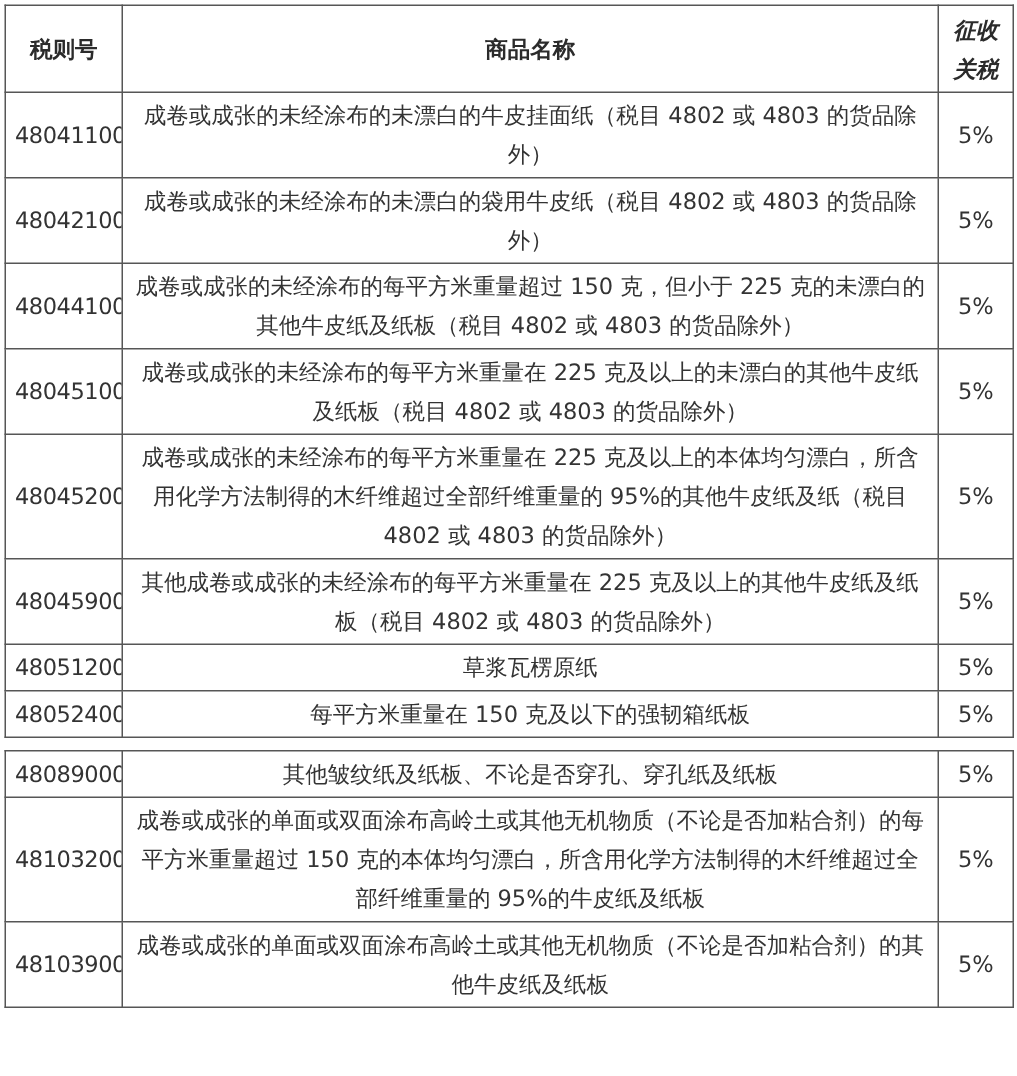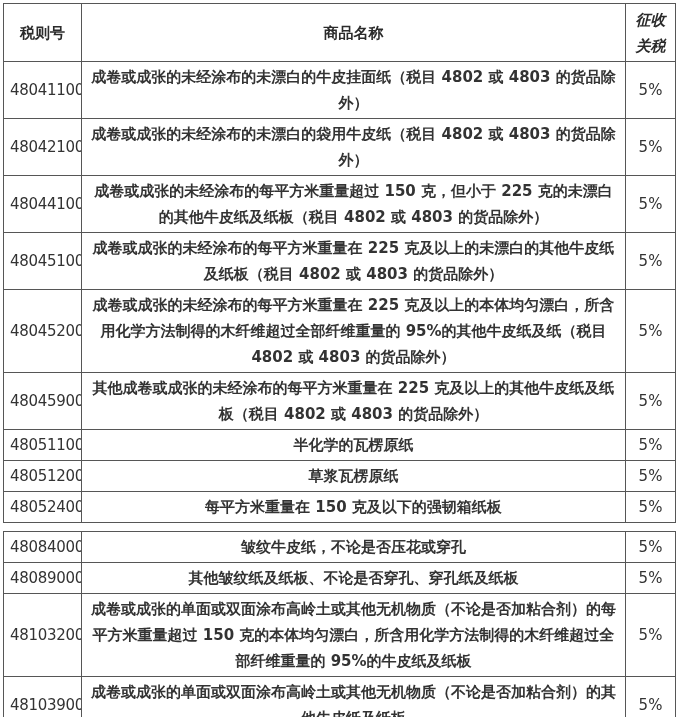--- a/index.html
+++ b/index.html
@@ -48,21 +48,20 @@
   td.code-cell {
     font-size: 14px;
     padding: 2px 1px;
     letter-spacing: -0.3px;
   }
   td.rate-cell {
     padding: 2px 2px;
   }
   td.name-cell {
     padding: 2px 10px;
-    font-weight: bold;
   }
   .row-1line td { height: 31px; }
   .upper-table { margin-bottom: 8px; }
 </style>
 </head>
 <body>
 
 <table class="tariff upper-table">
   <colgroup>
       <col class="c-code">
@@ -100,49 +99,39 @@
     <td class="code-cell">48045200</td>
     <td class="name-cell">成卷或成张的未经涂布的每平方米重量在 225 克及以上的本体均匀漂白，所含用化学方法制得的木纤维超过全部纤维重量的 95%的其他牛皮纸及纸（税目 4802 或 4803 的货品除外）</td>
     <td class="rate-cell">5%</td>
   </tr>
   <tr>
     <td class="code-cell">48045900</td>
     <td class="name-cell">其他成卷或成张的未经涂布的每平方米重量在 225 克及以上的其他牛皮纸及纸板（税目 4802 或 4803 的货品除外）</td>
     <td class="rate-cell">5%</td>
   </tr>
   <tr class="row-1line">
-    <td class="code-cell">48051100</td>
-    <td class="name-cell">半化学的瓦楞原纸</td>
-    <td class="rate-cell">5%</td>
-  </tr>
-  <tr class="row-1line">
     <td class="code-cell">48051200</td>
     <td class="name-cell">草浆瓦楞原纸</td>
     <td class="rate-cell">5%</td>
   </tr>
   <tr class="row-1line">
     <td class="code-cell">48052400</td>
     <td class="name-cell">每平方米重量在 150 克及以下的强韧箱纸板</td>
     <td class="rate-cell">5%</td>
   </tr>
 </tbody>
   </table>
 
 <table class="tariff lower-table">
   <colgroup>
       <col class="c-code">
       <col class="c-name">
       <col class="c-tariff">
     </colgroup>
   <tbody>
-      <tr class="row-1line">
-    <td class="code-cell">48084000</td>
-    <td class="name-cell">皱纹牛皮纸，不论是否压花或穿孔</td>
-    <td class="rate-cell">5%</td>
-  </tr>
   <tr class="row-1line">
     <td class="code-cell">48089000</td>
     <td class="name-cell">其他皱纹纸及纸板、不论是否穿孔、穿孔纸及纸板</td>
     <td class="rate-cell">5%</td>
   </tr>
   <tr>
     <td class="code-cell">48103200</td>
     <td class="name-cell">成卷或成张的单面或双面涂布高岭土或其他无机物质（不论是否加粘合剂）的每平方米重量超过 150 克的本体均匀漂白，所含用化学方法制得的木纤维超过全部纤维重量的 95%的牛皮纸及纸板</td>
     <td class="rate-cell">5%</td>
   </tr>

